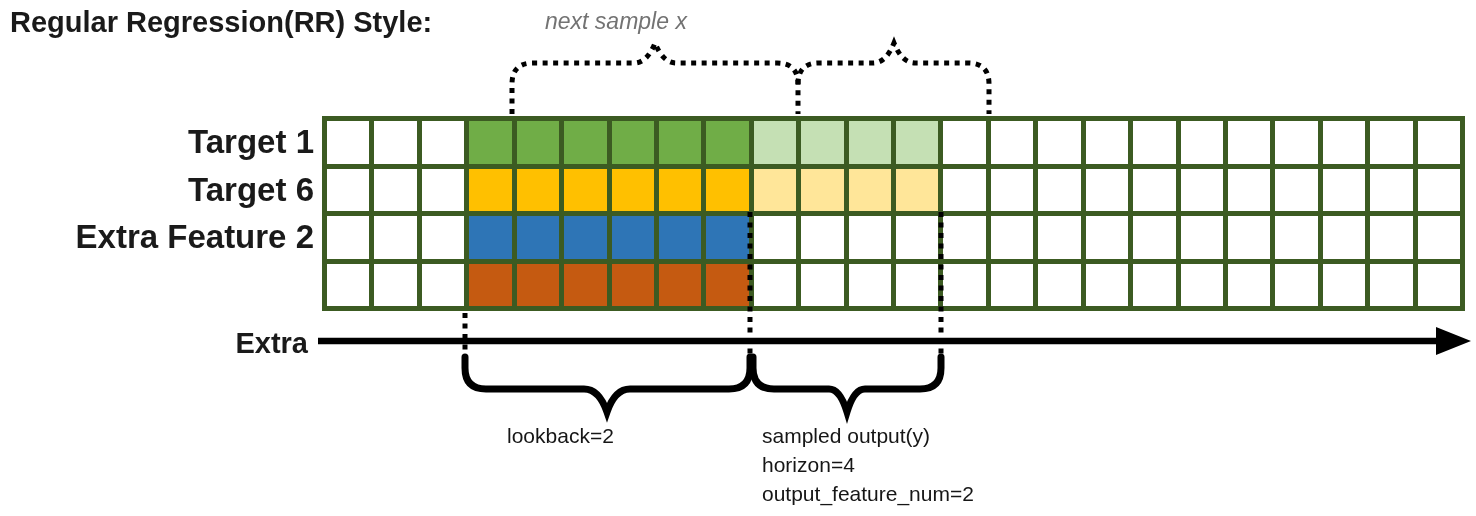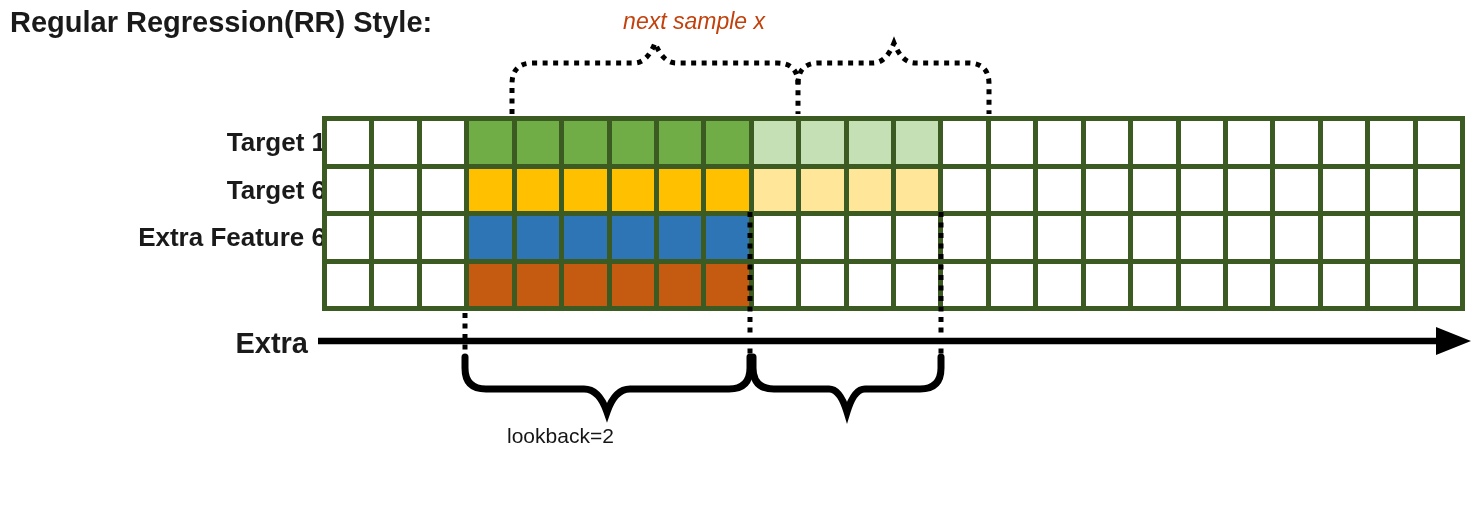--- a/index.html
+++ b/index.html
@@ -5,28 +5,28 @@
   html,body{margin:0;padding:0;background:#fff;}
   .canvas{
     position:relative;width:1476px;height:516px;background:#fff;overflow:hidden;
     font-family:"Liberation Sans",sans-serif;color:#111;
   }
   .title{
     position:absolute;left:10px;top:6px;font-size:29px;font-weight:700;color:#1a1a1a;
     letter-spacing:0px;white-space:nowrap;
   }
   .next-label{
-    position:absolute;top:8px;width:220px;text-align:right;
-    font-size:23px;font-style:italic;font-weight:400;color:#c2410c;white-space:nowrap;
+    position:absolute;top:8px;width:220px;text-align:left;
+    font-size:23px;font-style:italic;font-weight:400;color:#737373;white-space:nowrap;
   }
   #next-x{left:545px;}
   #next-y{left:772px;}
   .row-label{
-    position:absolute;left:52px;width:274px;text-align:right;
-    font-size:26px;font-weight:700;color:#1a1a1a;line-height:32px;white-space:nowrap;
+    position:absolute;left:40px;width:274px;text-align:right;
+    font-size:33px;font-weight:700;color:#1a1a1a;line-height:32px;white-space:nowrap;
   }
   #rl0{top:126px;} #rl1{top:174px;} #rl2{top:221px;} #rl3{top:269px;}
   .grid{
     position:absolute;left:322px;top:116px;width:1143px;height:195px;
     display:grid;grid-template-columns:repeat(24,1fr);grid-template-rows:repeat(4,1fr);
     gap:5px;padding:5px;box-sizing:border-box;
   }
   .cell{width:100%;height:100%;}
   .time-label{
     position:absolute;left:200px;top:327px;width:108px;text-align:right;
@@ -44,21 +44,21 @@
 <body>
 
 <div class="canvas">
 
   <div class="title">Regular Regression(RR) Style:</div>
 
   <div class="next-label" id="next-x">next sample x</div>
 
   <div class="row-label" id="rl0">Target 1</div>
   <div class="row-label" id="rl1">Target 6</div>
-  <div class="row-label" id="rl2">Extra Feature 6</div>
+  <div class="row-label" id="rl2">Extra Feature 2</div>
 
   <div class="grid" style="background: rgb(60, 91, 34);">
       <div class="cell" style="background: rgb(255, 255, 255);"></div>
       <div class="cell" style="background: rgb(255, 255, 255);"></div>
       <div class="cell" style="background: rgb(255, 255, 255);"></div>
       <div class="cell" style="background: rgb(112, 173, 71);"></div>
       <div class="cell" style="background: rgb(112, 173, 71);"></div>
       <div class="cell" style="background: rgb(112, 173, 71);"></div>
       <div class="cell" style="background: rgb(112, 173, 71);"></div>
       <div class="cell" style="background: rgb(112, 173, 71);"></div>
@@ -166,14 +166,19 @@
     <line x1="318" y1="341" x2="1440" y2="341" stroke="#000" stroke-width="6.5"></line>
     <polygon points="1436,327 1436,355 1471,341" fill="#000"></polygon>
 
     <path d="M 465 357 L 465 368 Q 465 389 486 389 L 584 389 Q 599 389 607 412 Q 615 389 630 389 L 729 389 Q 750 389 750 368 L 750 357" fill="none" stroke="#000" stroke-width="7" stroke-linecap="round"></path>
     <path d="M 753 357 L 753 368 Q 753 389 774 389 L 829 389 Q 840 389 847 412 Q 854 389 865 389 L 920 389 Q 941 389 941 368 L 941 357" fill="none" stroke="#000" stroke-width="7" stroke-linecap="round"></path>
   </svg>
 
   <div class="note" id="note-in">
     <div>lookback=2</div>
   </div>
+  <div class="note" id="note-out">
+    <div>sampled output(y)</div>
+    <div>horizon=4</div>
+    <div>output_feature_num=2</div>
+  </div>
 
 </div>
 
 </body></html>

